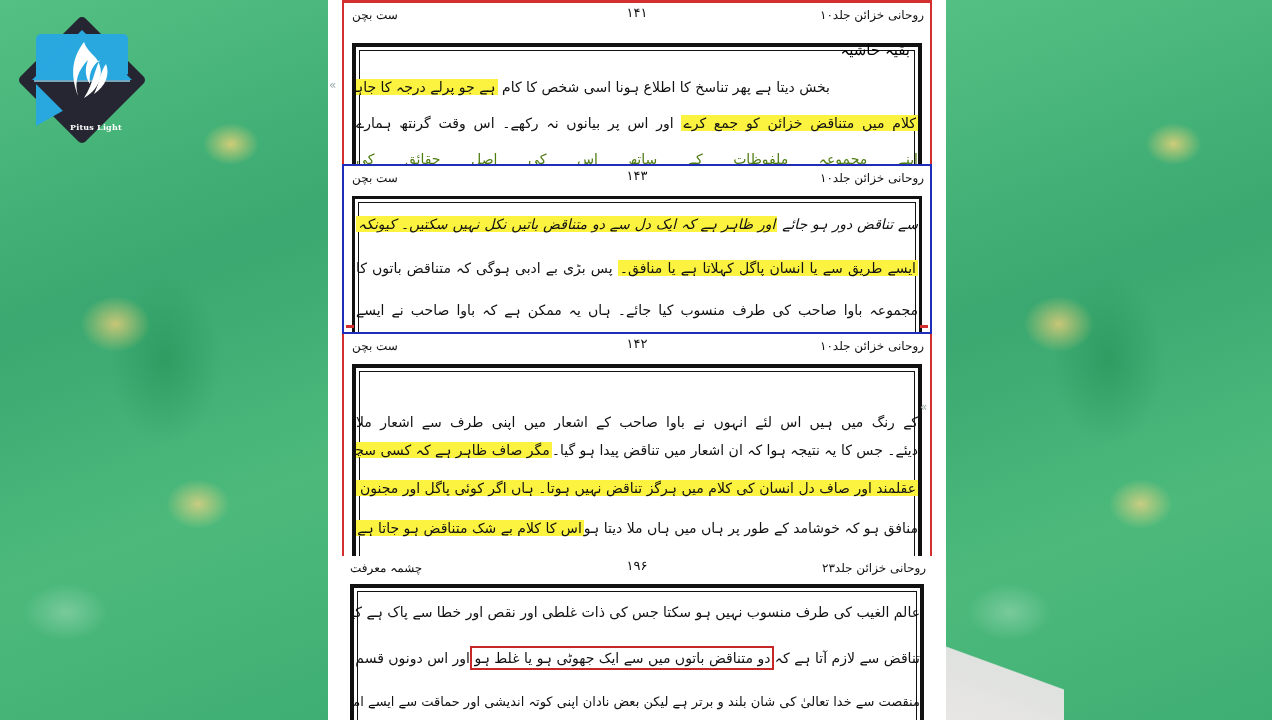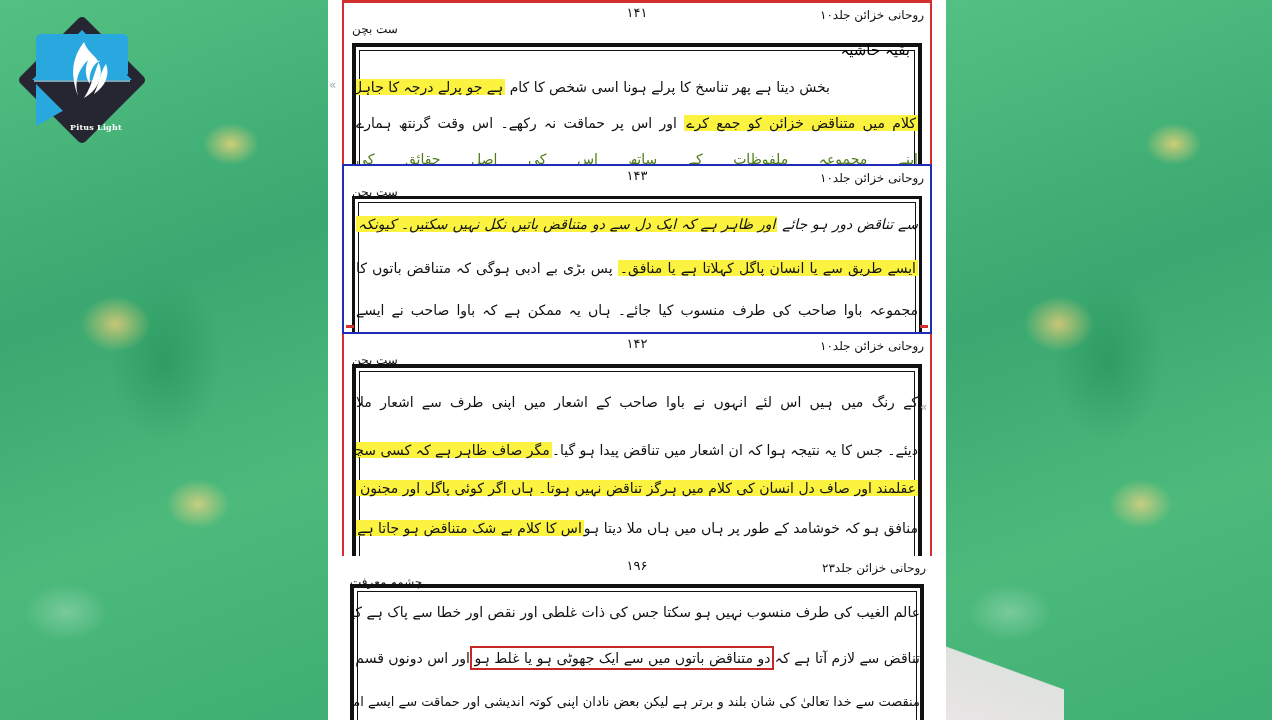--- a/index.html
+++ b/index.html
@@ -40,21 +40,21 @@
   .page {
     position:absolute; left:342px; width:590px; background:#ffffff; overflow:hidden;
     box-sizing:border-box;
   }
   .page-header {
     position:relative; height:24px; direction:rtl;
     font-family:"DejaVu Serif", serif; font-size:12px; color:#111;
   }
   .hdr-right { position:absolute; right:6px; top:5px; }
   .hdr-center { position:absolute; left:0; right:0; top:2px; text-align:center; font-size:13px; }
-  .hdr-left { position:absolute; left:8px; top:19px; }
+  .hdr-left { position:absolute; left:8px; top:5px; }
   .frame {
     position:absolute; left:8px; right:8px; border:4px solid #111;
     box-sizing:border-box;
   }
   .frame-inner {
     position:absolute; left:3px; right:3px; top:3px; bottom:3px;
     border:1.5px solid #111; background:#fff;
   }
   .line {
     position:absolute; right:12px; left:12px; height:24px; line-height:24px;
@@ -115,24 +115,24 @@
   <div class="page-header">
     <span class="hdr-right">روحانی خزائن جلد۱۰</span>
     <span class="hdr-center">۱۴۱</span>
     <span class="hdr-left">ست بچن</span>
   </div>
   <div class="frame">
     <div class="frame-inner"></div>
   </div>
   <span class="side-label">بقیہ حاشیہ</span>
   <div class="line" style="top:72px; right:100px;">
-    <span>بخش دیتا ہے پھر تناسخ کا پرلے ہونا اسی شخص کا کام </span><span class="hl">ہے جو پرلے درجہ کا جاہل ہو۔ جو اپنے</span>
+    <span>بخش دیتا ہے پھر تناسخ کا اطلاع ہونا اسی شخص کا کام </span><span class="hl">ہے جو پرلے درجہ کا جاہل ہو۔ جو اپنے</span>
   </div>
   <div class="line" style="top:108px;">
-    <span class="hl">کلام میں متناقض خزائن کو جمع کرے</span><span> اور اس پر حماقت نہ رکھے۔ اس وقت گرنتھ ہمارے</span>
+    <span class="hl">کلام میں متناقض خزائن کو جمع کرے</span><span> اور اس پر بیانوں نہ رکھے۔ اس وقت گرنتھ ہمارے</span>
   </div>
   <div class="line" style="top:144px; color:#4d7c0f;">
     <span>اپنے مجموعہ ملفوظات کے ساتھ اس کی اصل حقائق کی</span>
   </div>
 </div>
 
 <div class="page page2">
   <div class="page-header">
     <span class="hdr-right">روحانی خزائن جلد۱۰</span>
     <span class="hdr-center">۱۴۳</span>
@@ -156,21 +156,21 @@
 
 <div class="page page3">
   <div class="page-header">
     <span class="hdr-right">روحانی خزائن جلد۱۰</span>
     <span class="hdr-center">۱۴۲</span>
     <span class="hdr-left">ست بچن</span>
   </div>
   <div class="frame" style="border-bottom:none;">
     <div class="frame-inner" style="border-bottom:none;"></div>
   </div>
-  <div class="line" style="top:56px;">
+  <div class="line" style="top:76px;">
     <span>کے رنگ میں ہیں اس لئے انہوں نے باوا صاحب کے اشعار میں اپنی طرف سے اشعار ملا</span>
   </div>
   <div class="line" style="top:104px;">
     <span>دیئے۔ جس کا یہ نتیجہ ہوا کہ ان اشعار میں تناقض پیدا ہو گیا۔</span><span class="hl">مگر صاف ظاہر ہے کہ کسی سچیار اور</span>
   </div>
   <div class="line" style="top:142px;">
     <span class="hl">عقلمند اور صاف دل انسان کی کلام میں ہرگز تناقض نہیں ہوتا۔ ہاں اگر کوئی پاگل اور مجنون یا ایسا</span>
   </div>
   <div class="line" style="top:182px;">
     <span>منافق ہو کہ خوشامد کے طور پر ہاں میں ہاں ملا دیتا ہو</span><span class="hl">اس کا کلام بے شک متناقض ہو جاتا ہے۔</span>

